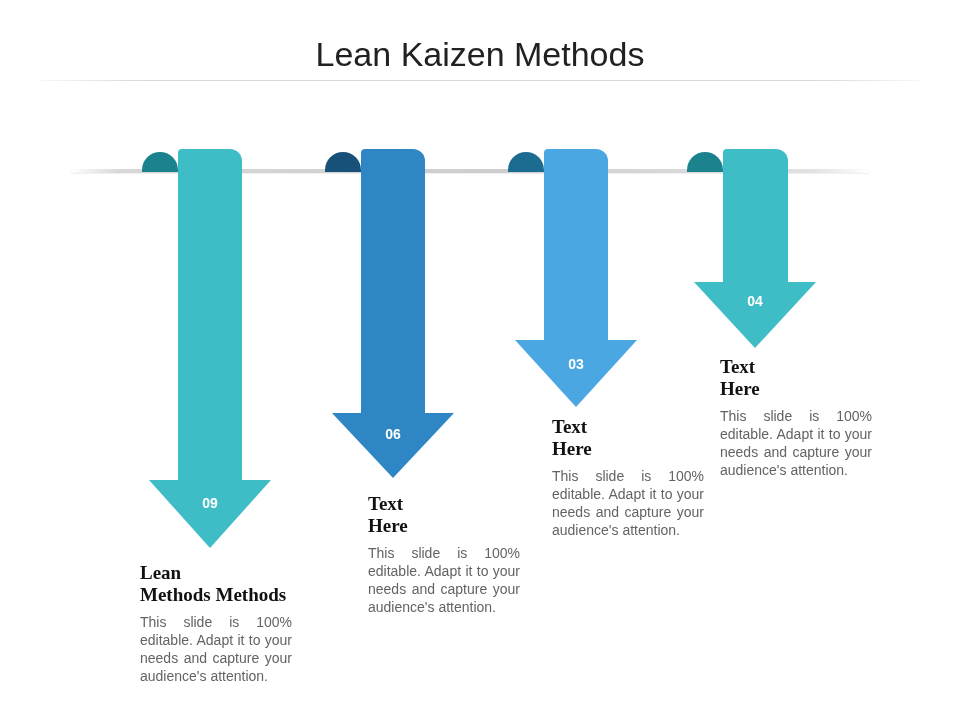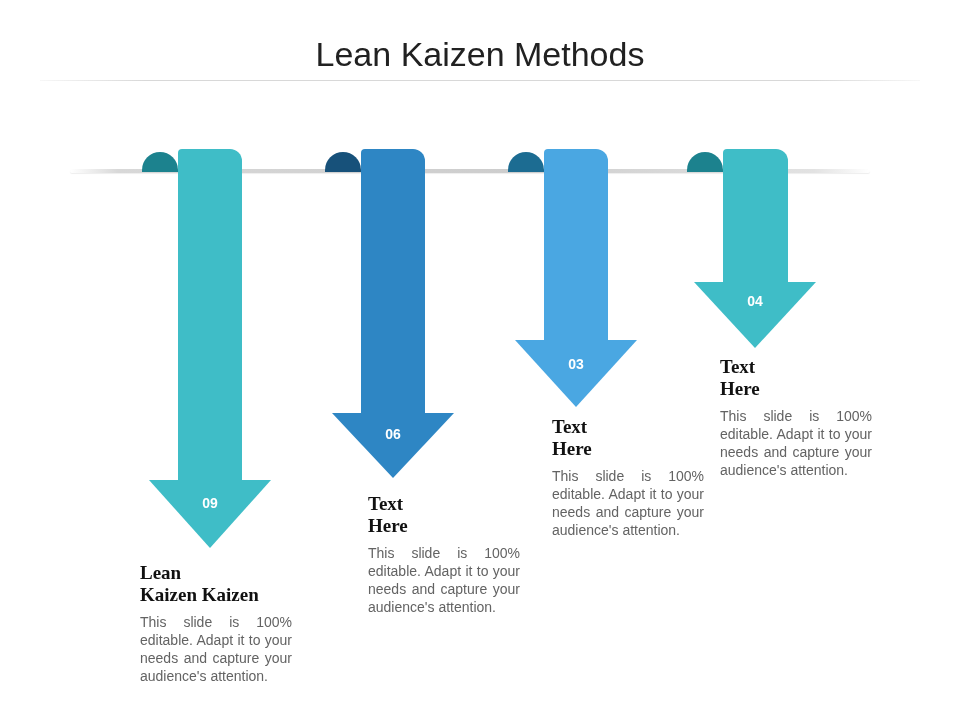--- a/index.html
+++ b/index.html
@@ -114,21 +114,21 @@
 
   <div class="arrow-group g4" style="--arrow: #3FBDC7; --fold: #1C828E;">
     <div class="fold"></div>
     <div class="shaft"></div>
     <div class="head"></div>
     <div class="num">04</div>
   </div>
 
   <div class="text-block t1">
     <div class="heading">Lean
-Kaizen Kaizen</div>
+Methods Methods</div>
     <div class="bodytext">This slide is 100% editable. Adapt it to your needs and capture your audience's attention.</div>
   </div>
 
   <div class="text-block t2">
     <div class="heading">Text
 Here</div>
     <div class="bodytext">This slide is 100% editable. Adapt it to your needs and capture your audience's attention.</div>
   </div>
 
   <div class="text-block t3">

